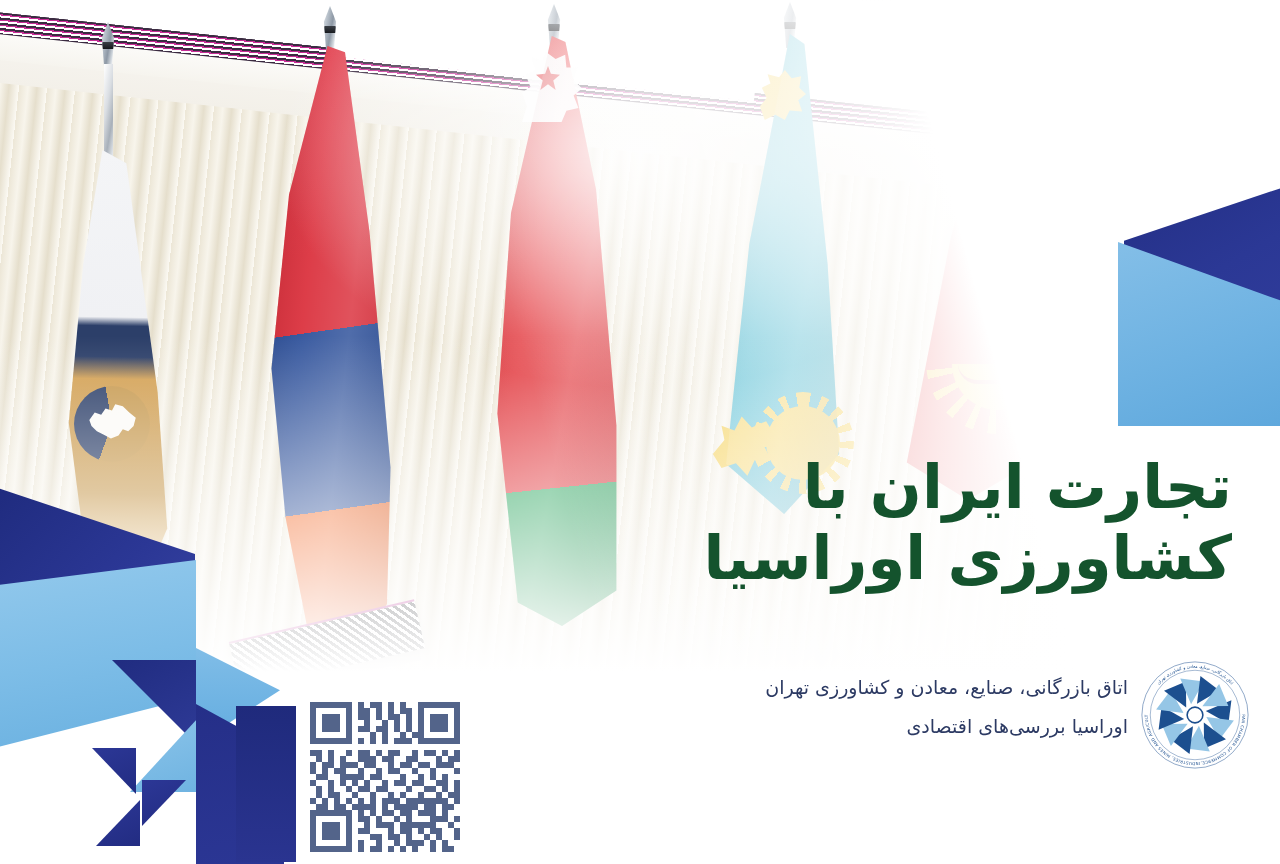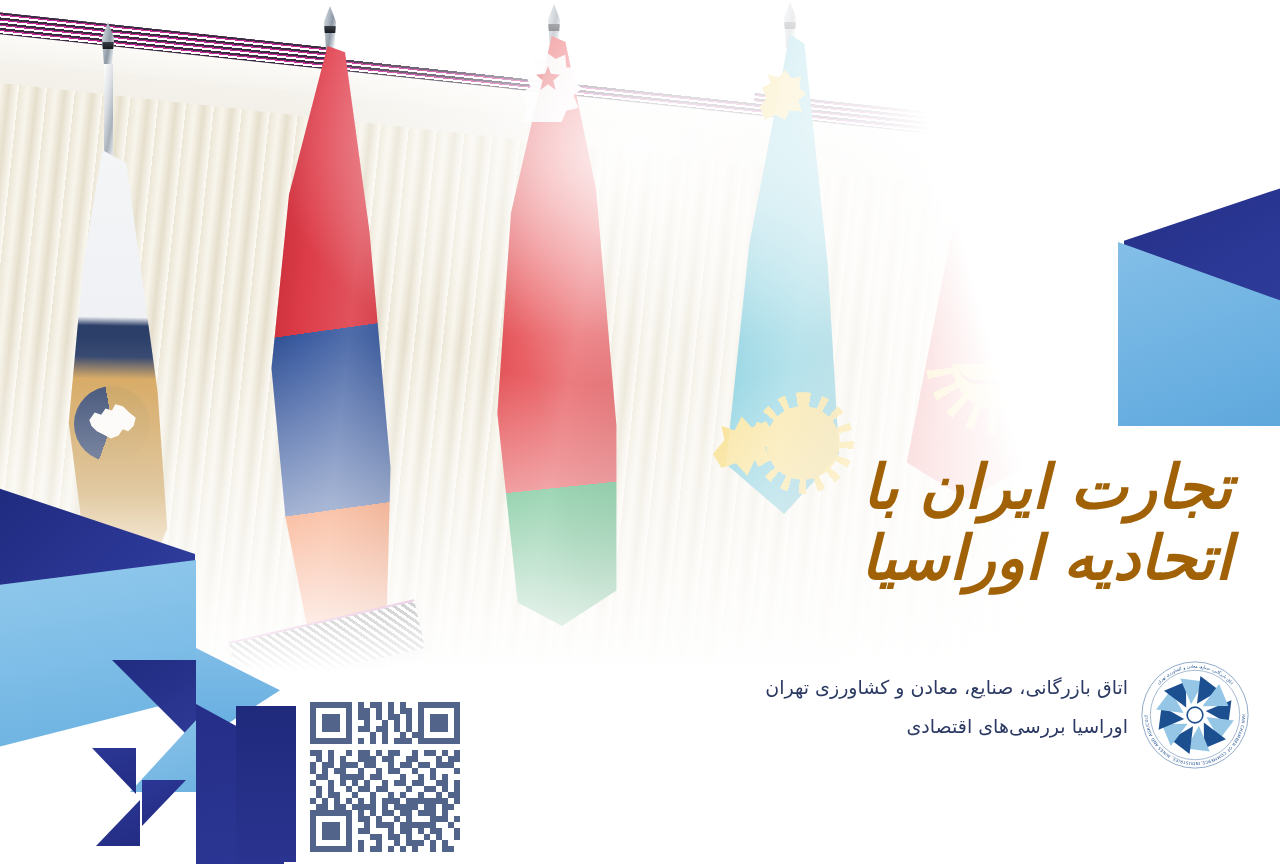--- a/index.html
+++ b/index.html
@@ -323,24 +323,23 @@
     top: 452px;
     width: 620px;
     text-align: right;
     direction: rtl;
   }
   .title-line {
     font-family: "DejaVu Sans", "Liberation Sans", sans-serif;
     font-weight: 700;
     font-size: 61px;
     line-height: 1.16;
-    color: #a16207;
+    color: #14532d;
     letter-spacing: -0.5px;
     white-space: nowrap;
-    font-style: italic;
   }
 
   #subtitle-block {
     position: absolute;
     right: 152px;
     top: 668px;
     width: 480px;
     text-align: right;
     direction: rtl;
   }
@@ -619,21 +618,21 @@
           <rect x="13" y="24" width="1" height="1"></rect>
         <rect x="15" y="24" width="1" height="1"></rect>
           <rect x="17" y="24" width="1" height="1"></rect>
         <rect x="22" y="24" width="2" height="1"></rect>
       </g>
     </svg>
   </div>
 
   <div id="title-block">
     <div class="title-line">تجارت ایران با</div>
-    <div class="title-line">اتحادیه اوراسیا</div>
+    <div class="title-line">کشاورزی اوراسیا</div>
   </div>
 
   <div id="subtitle-block">
     <div class="sub-line">اتاق بازرگانی، صنایع، معادن و کشاورزی تهران</div>
     <div class="sub-line">اوراسیا بررسی‌های اقتصادی</div>
   </div>
 
   <div id="logo">
     <svg viewBox="0 0 120 120" aria-hidden="true">
       <defs>

